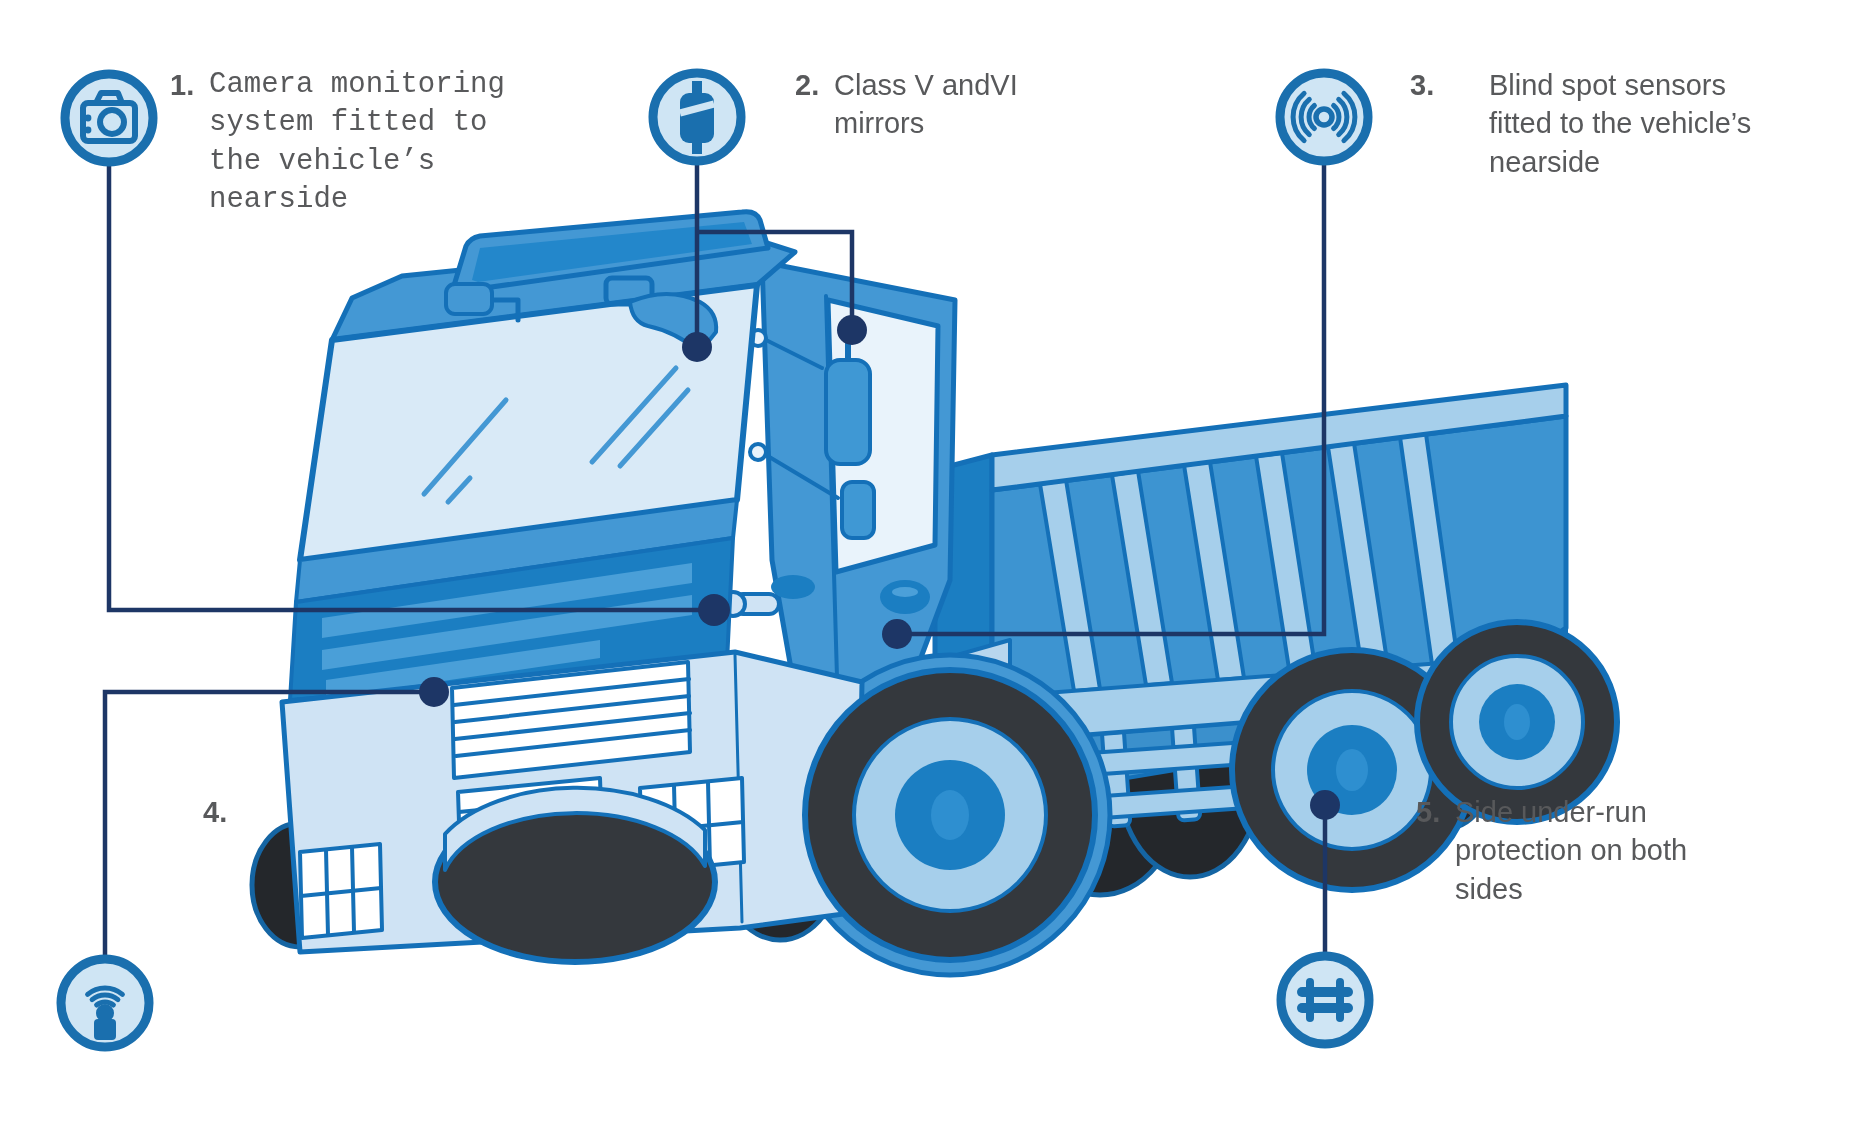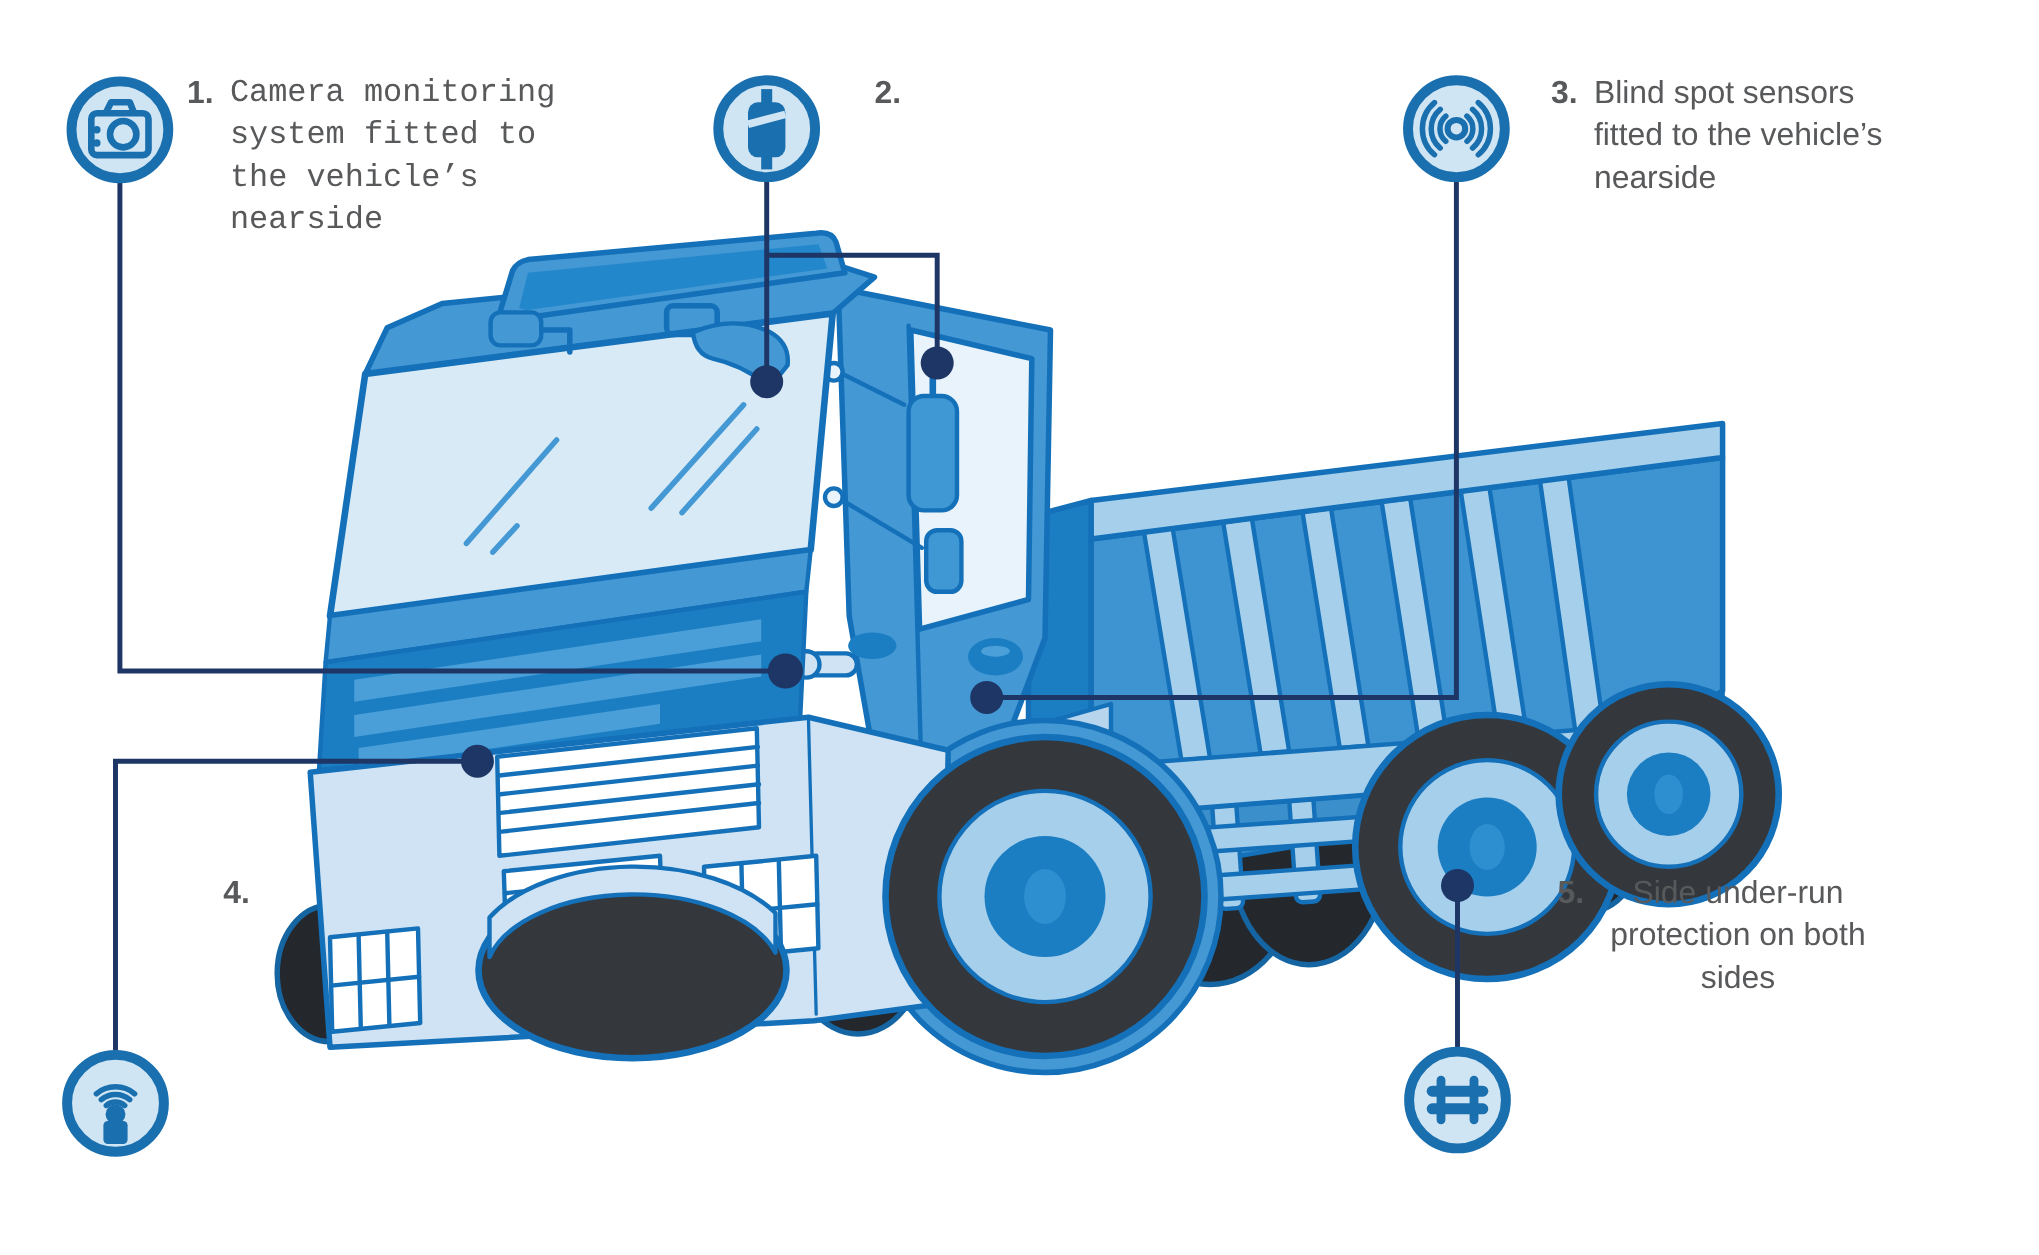--- a/index.html
+++ b/index.html
@@ -4,23 +4,23 @@
 <style>
   html,body{margin:0;padding:0;background:#ffffff;}
   .stage{position:relative;width:1854px;height:1141px;background:#ffffff;overflow:hidden;
          font-family:"Liberation Sans","DejaVu Sans",sans-serif;}
   svg.diagram{position:absolute;left:0;top:0;width:1854px;height:1141px;display:block;}
   .label{position:absolute;display:flex;gap:9px;color:#58595b;font-size:29px;line-height:1.32;}
   .label .num{font-weight:700;flex:0 0 auto;min-width:30px;}
   .label .txt{font-weight:400;}
   .l1{left:170px;top:66px;}  .l1 .txt{width:300px;font-family:Liberation Mono, monospace;}
   .l2{left:795px;top:66px;}  .l2 .txt{width:240px;}
-  .l3{left:1410px;top:66px;} .l3 .txt{width:292px;}
+  .l3{left:1410px;top:66px;} .l3 .txt{width:292px;margin-left:40px;}
   .l4{left:203px;top:793px;} .l4 .txt{width:330px;}
-  .l5{left:1416px;top:793px;}.l5 .txt{width:250px;text-align:center;}
+  .l5{left:1416px;top:793px;}.l5 .txt{width:250px;}
 </style>
 </head>
 <body>
 
 <div class="stage">
 
 <svg class="diagram" viewBox="0 0 1854 1141">
 
   <g stroke-linejoin="round" stroke-linecap="round">
 
@@ -250,20 +250,21 @@
     </g>
   </g>
 </svg>
 
 <div class="label l1">
   <span class="num">1.</span>
   <span class="txt">Camera monitoring system fitted to the vehicle’s nearside</span>
 </div>
 <div class="label l2">
   <span class="num">2.</span>
+  <span class="txt">Class V andVI mirrors</span>
 </div>
 <div class="label l3">
   <span class="num">3.</span>
   <span class="txt">Blind spot sensors fitted to the vehicle’s nearside</span>
 </div>
 <div class="label l4">
   <span class="num">4.</span>
 </div>
 <div class="label l5">
   <span class="num">5.</span>

